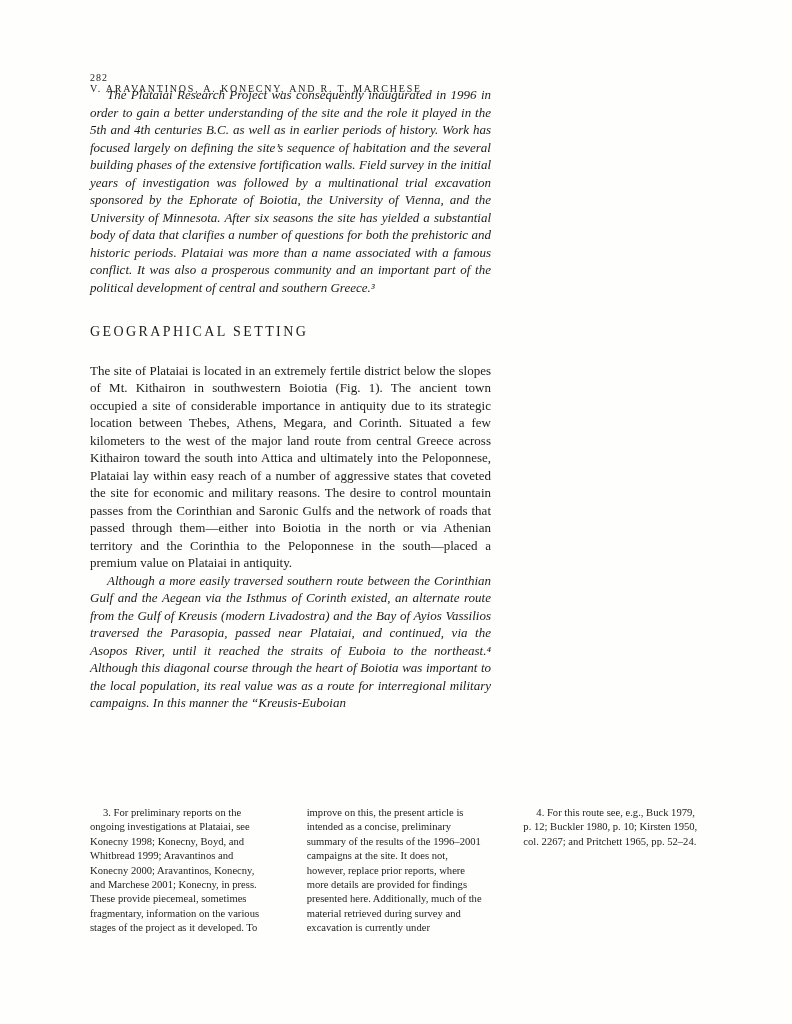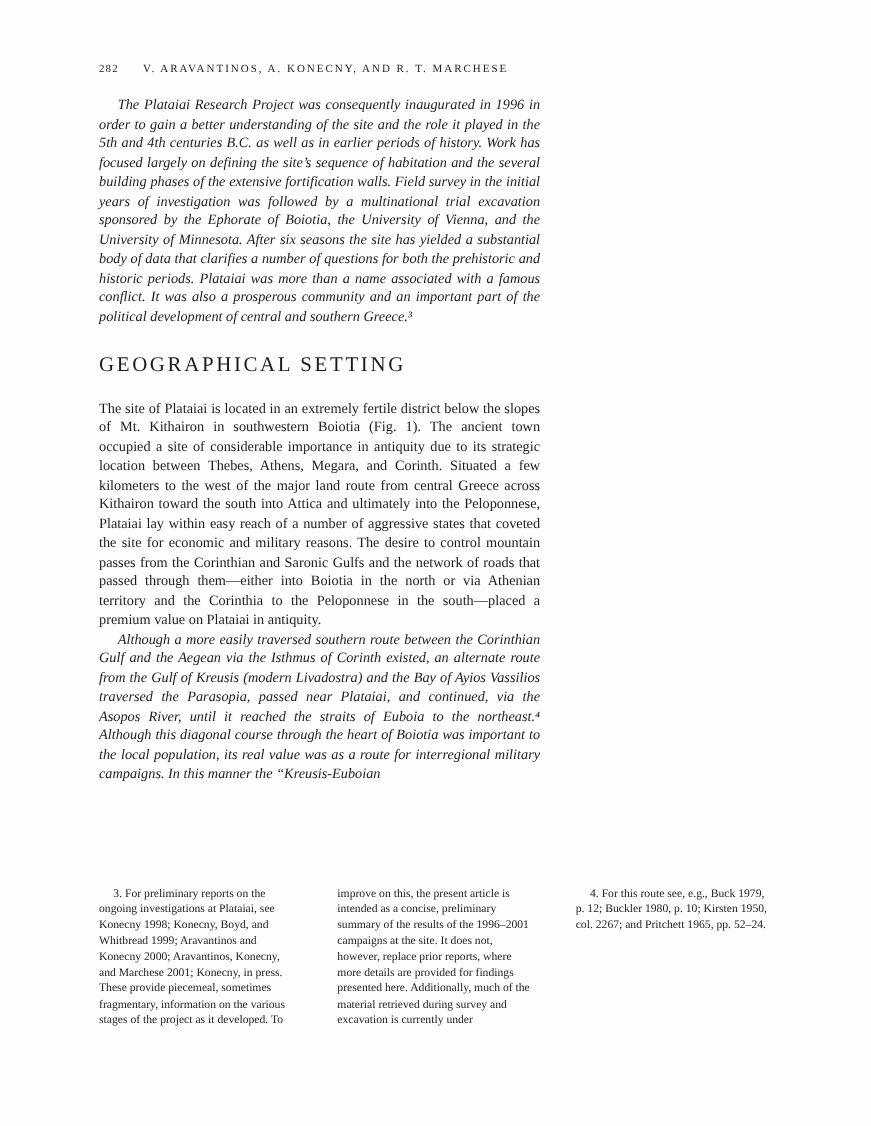--- a/index.html
+++ b/index.html
@@ -12,28 +12,29 @@
       width: 792px;
       height: 1024px;
       background: #fefefd;
       color: #1b1b1b;
       overflow: hidden;
     }
 
     
     .running-header {
       position: absolute;
-      top: 57px;
+      top: 72px;
       left: 90px;
       width: 560px;
       display: flex;
       align-items: baseline;
       font-size: 10px;
       letter-spacing: 1.8px;
       color: #222;
+      flex-direction: column;
     }
     .page-number {
       margin-right: 22px;
       letter-spacing: 1px;
     }
     .running-head {
       text-transform: uppercase;
       text-align: right;
     }
 
@@ -45,21 +46,21 @@
       width: 401px;
       font-size: 13px;
       line-height: 17.5px;
       text-align: justify;
       hyphens: auto;
       -webkit-hyphens: auto;
     }
     .text-column p { margin: 0; }
     .text-column p.indent { text-indent: 17px; font-style: italic; }
     .section-heading {
-      font-size: 19px;
+      font-size: 14px;
       font-weight: normal;
       letter-spacing: 2.4px;
       margin: 27px 0 21px 0;
       text-align: left;
       color: #1b1b1b;
     }
 
     
     .footnotes {
       position: absolute;

